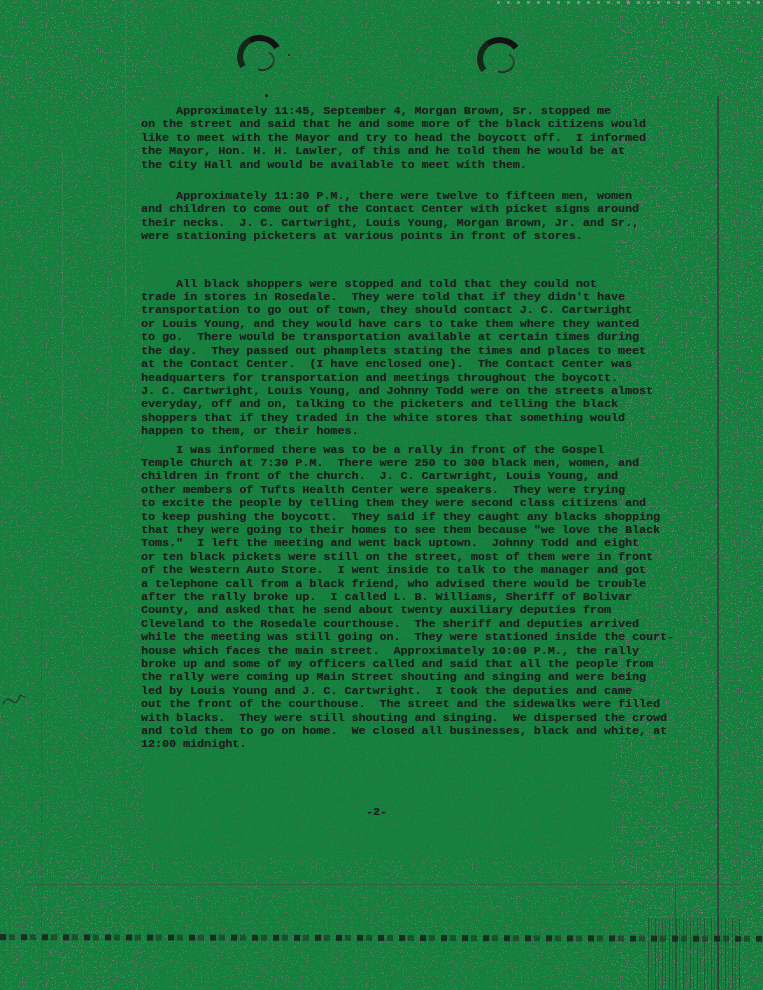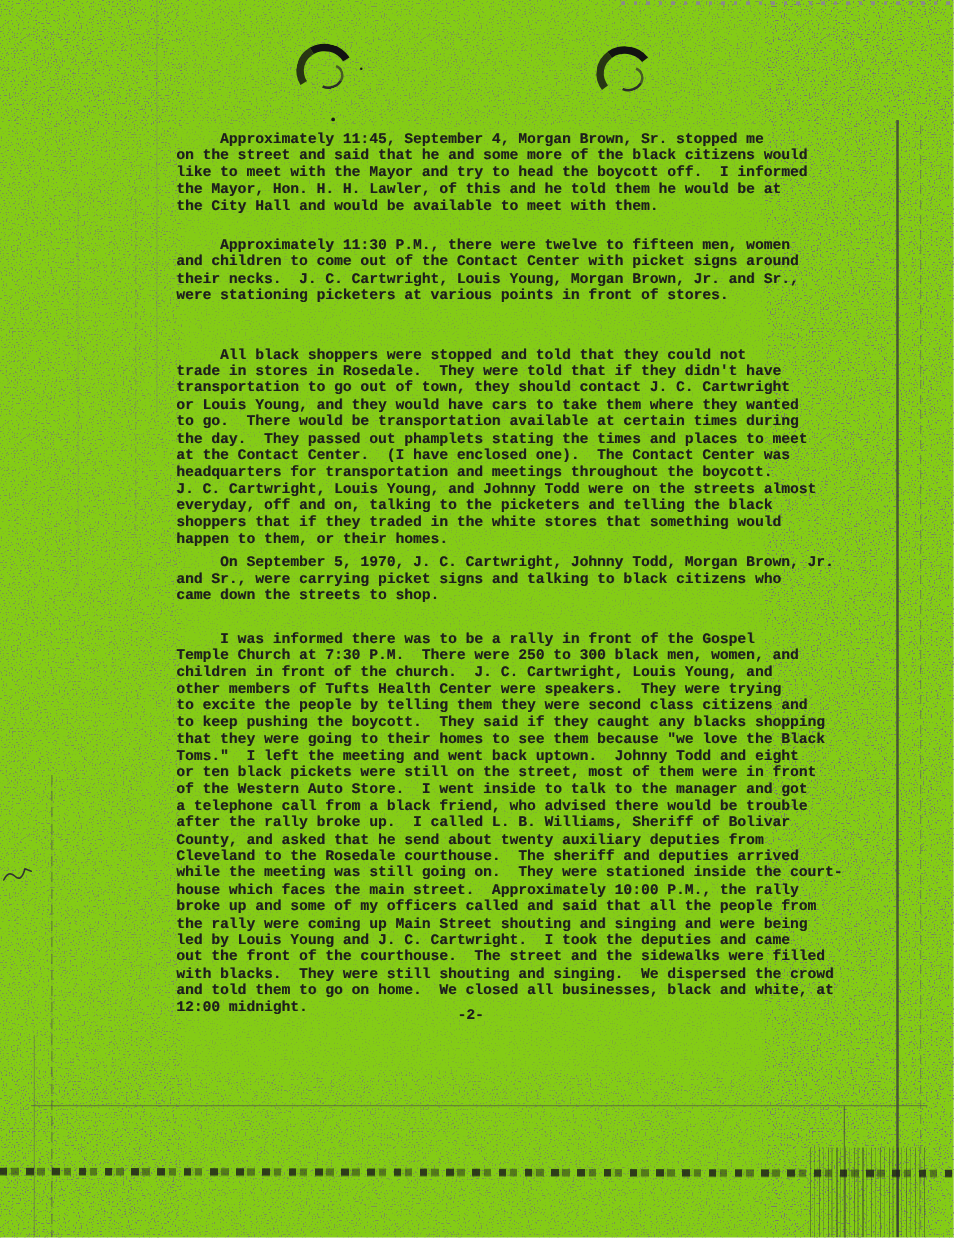--- a/index.html
+++ b/index.html
@@ -1,18 +1,18 @@
 <!DOCTYPE html>
 <html><head>
 <meta charset="utf-8">
 <style>
   html,body{margin:0;padding:0;background:#e8e8e6;}
   .page{
     position:relative;width:763px;height:990px;overflow:hidden;
-    background:#84cc16;
+    background:#15803d;
     font-family:"Liberation Mono","DejaVu Sans Mono",monospace;
   }
   
   .textblock{position:absolute;left:141px;top:105px;width:560px;z-index:2;}
   .para{
     margin:0;white-space:pre;
     font-family:"Liberation Mono","DejaVu Sans Mono",monospace;
     font-size:11.7px;line-height:13.4px;font-weight:bold;
     color:#1d1d1d;text-shadow:0.3px 0 0 rgba(29,29,29,0.5);
   }
@@ -122,23 +122,20 @@
 transportation to go out of town, they should contact J. C. Cartwright
 or Louis Young, and they would have cars to take them where they wanted
 to go.  There would be transportation available at certain times during
 the day.  They passed out phamplets stating the times and places to meet
 at the Contact Center.  (I have enclosed one).  The Contact Center was
 headquarters for transportation and meetings throughout the boycott.
 J. C. Cartwright, Louis Young, and Johnny Todd were on the streets almost
 everyday, off and on, talking to the picketers and telling the black
 shoppers that if they traded in the white stores that something would
 happen to them, or their homes.</pre>
-    <pre class="para mb-d">     On September 5, 1970, J. C. Cartwright, Johnny Todd, Morgan Brown, Jr.
-and Sr., were carrying picket signs and talking to black citizens who
-came down the streets to shop.</pre>
     <pre class="para">     I was informed there was to be a rally in front of the Gospel
 Temple Church at 7:30 P.M.  There were 250 to 300 black men, women, and
 children in front of the church.  J. C. Cartwright, Louis Young, and
 other members of Tufts Health Center were speakers.  They were trying
 to excite the people by telling them they were second class citizens and
 to keep pushing the boycott.  They said if they caught any blacks shopping
 that they were going to their homes to see them because "we love the Black
 Toms."  I left the meeting and went back uptown.  Johnny Todd and eight
 or ten black pickets were still on the street, most of them were in front
 of the Western Auto Store.  I went inside to talk to the manager and got

